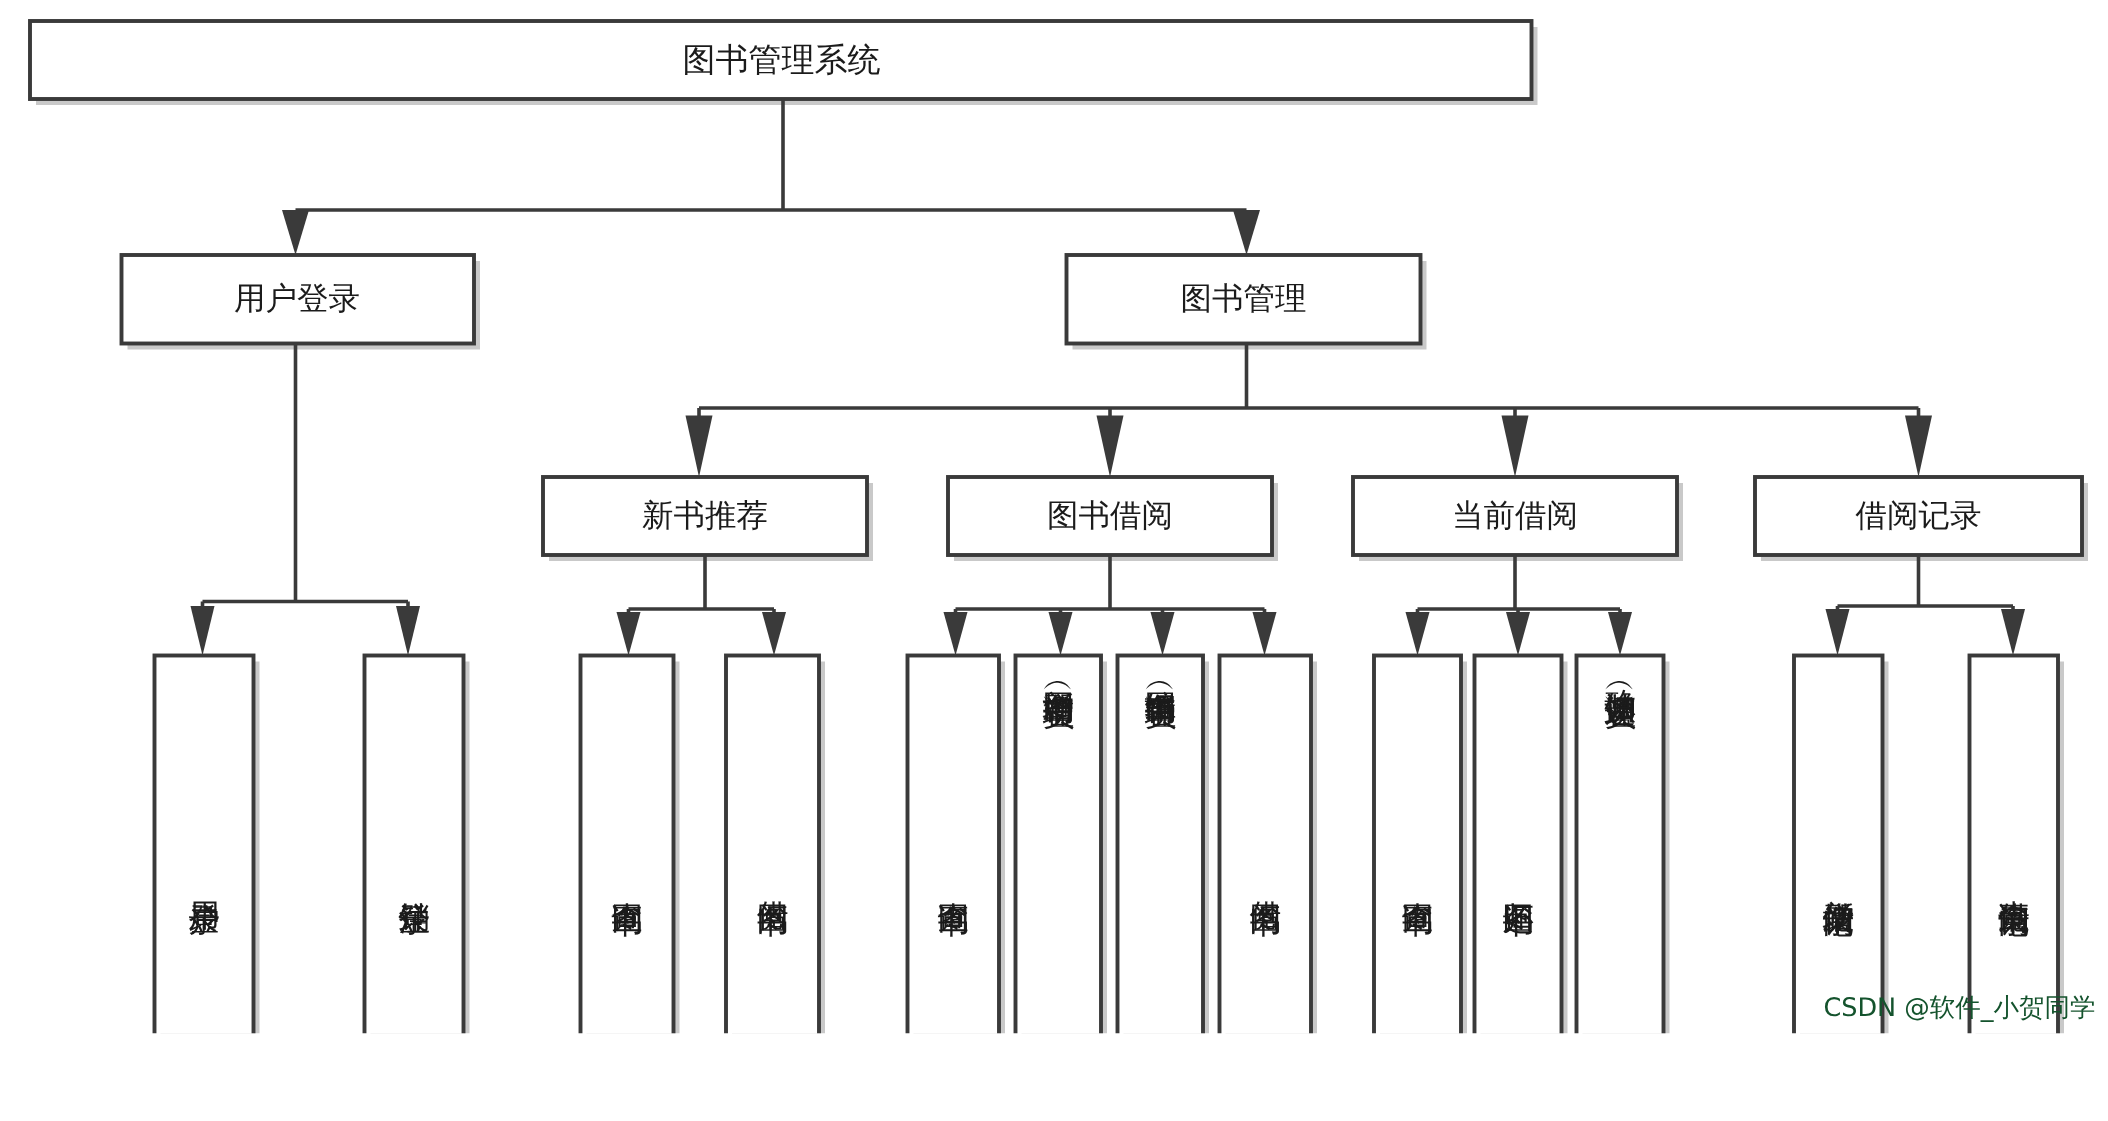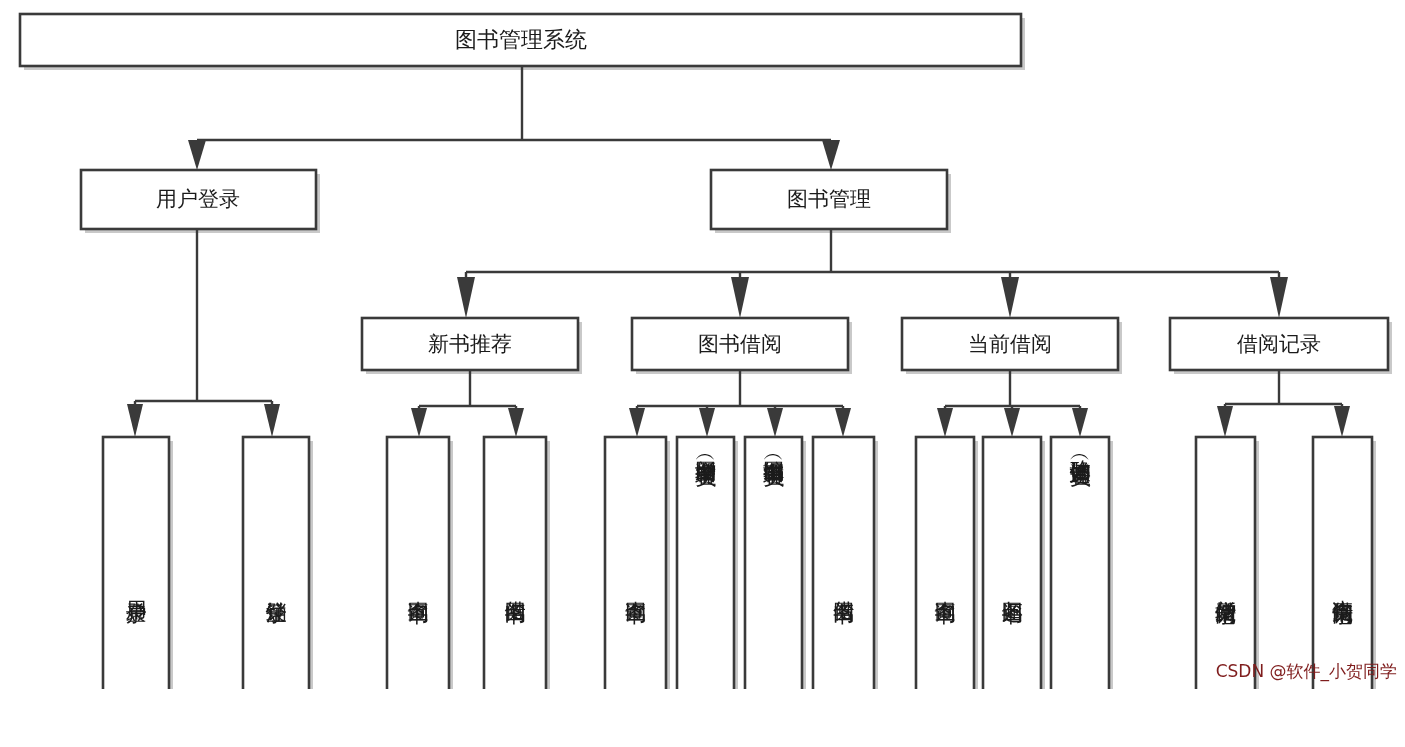--- a/index.html
+++ b/index.html
@@ -75,21 +75,21 @@
     color: #1b1b1b;
     letter-spacing: 1px;
     white-space: nowrap;
   }
   .watermark {
     position: absolute;
     right: 8px;
     bottom: 6px;
     font-family: "DejaVu Sans", "Liberation Sans", sans-serif;
     font-size: 17px;
-    color: #7f1d1d;
+    color: #14532d;
     white-space: nowrap;
     pointer-events: none;
     text-align: right;
   }
 </style>
 </head>
 <body>
 
 <div id="diagram-root">
 

